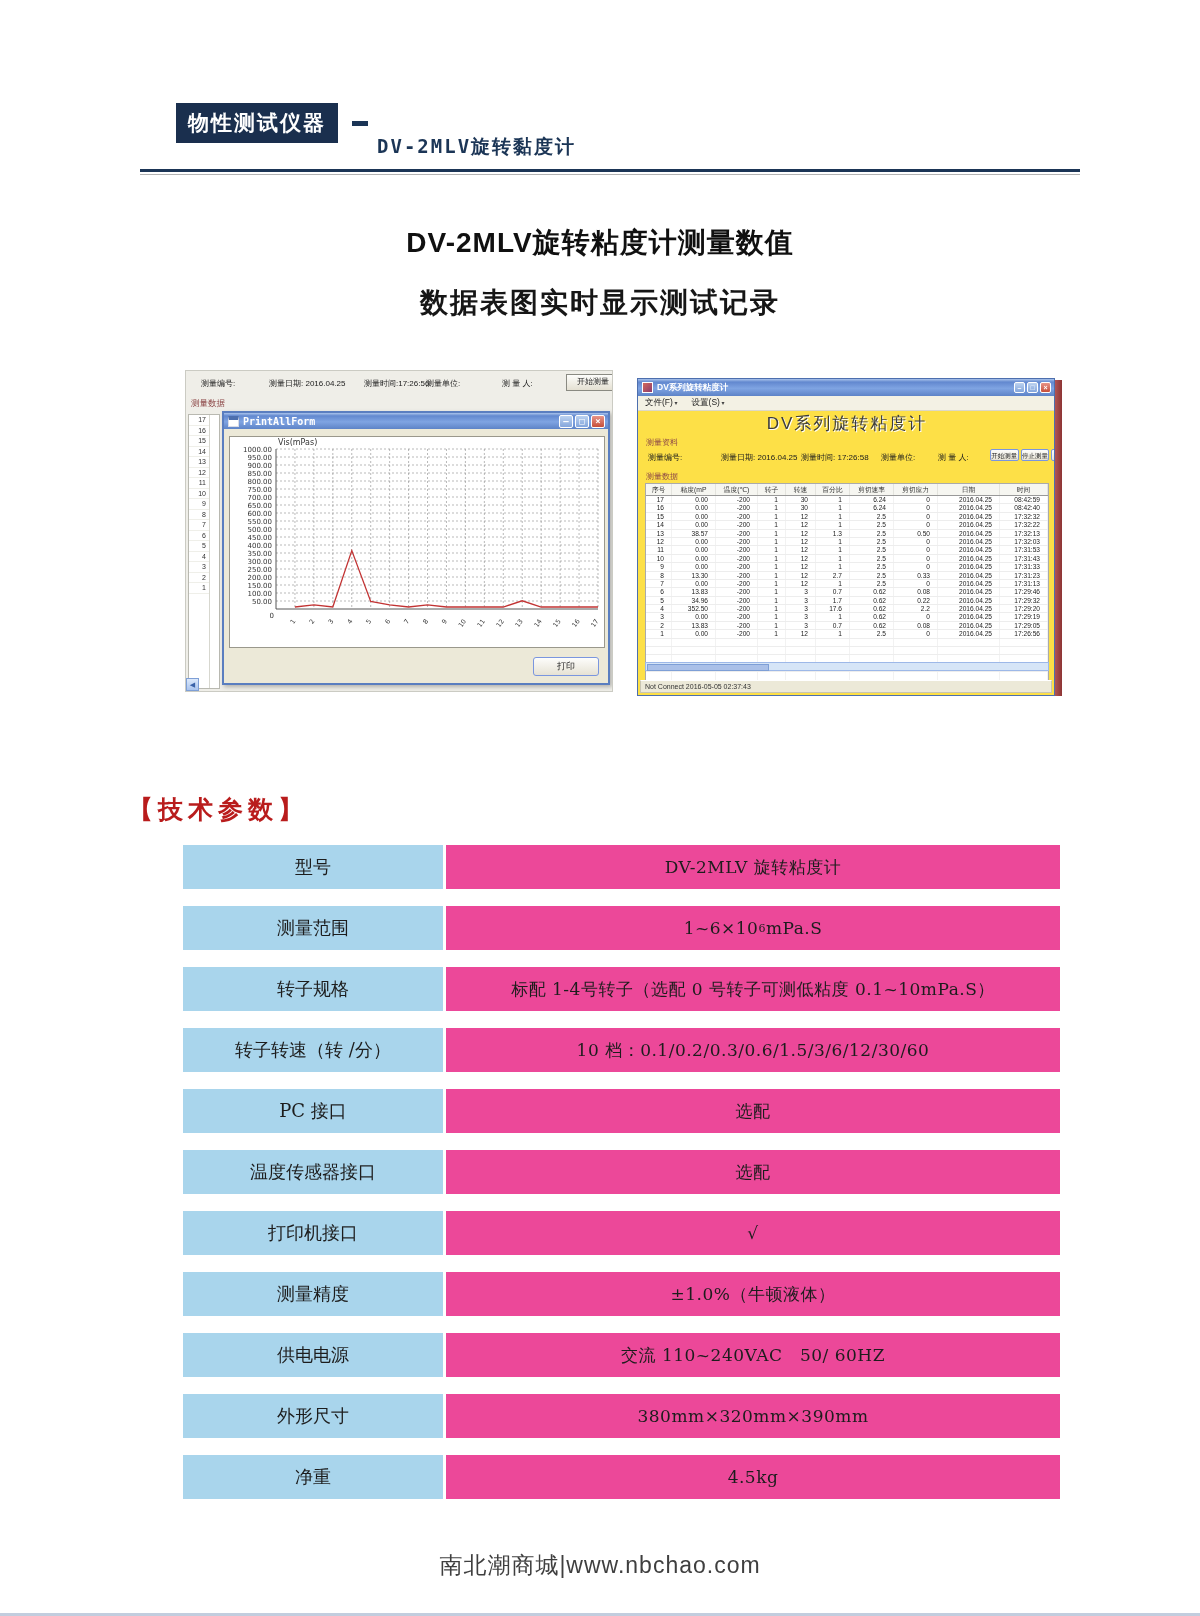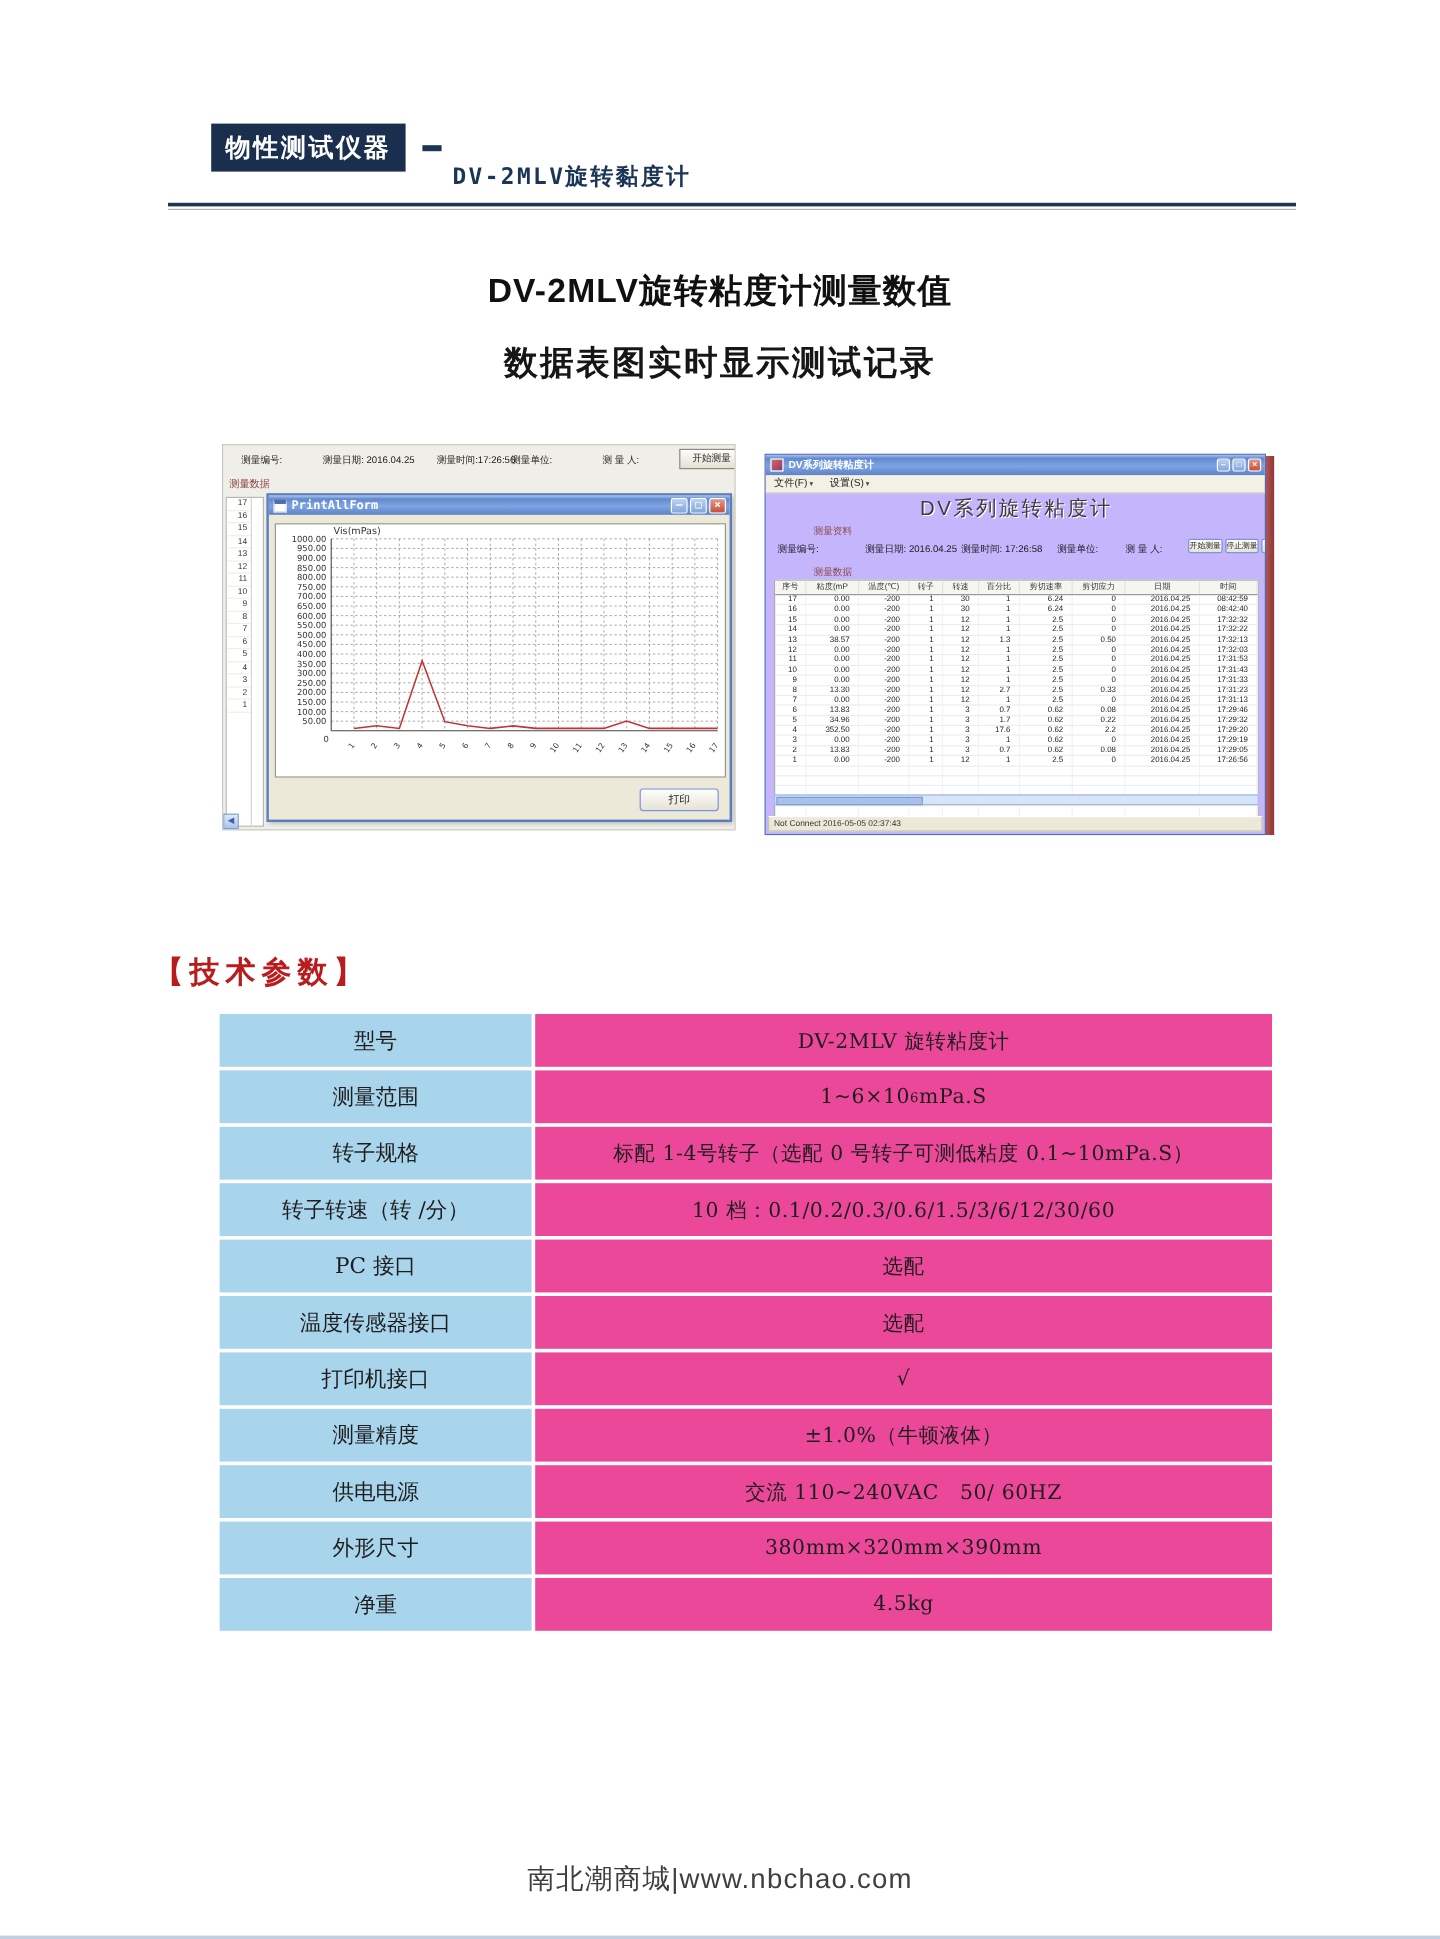--- a/index.html
+++ b/index.html
@@ -57,35 +57,35 @@
      box-sizing:border-box;border-top:4px solid #4d6fae;}
   .chart-box{position:absolute;left:5px;top:23px;width:376px;height:212px;background:#fff;
      border:1px solid #9a988c;box-sizing:border-box;}
   .print-row{position:absolute;left:0;right:0;bottom:0;height:30px;}
   .print-btn{position:absolute;right:9px;bottom:7px;width:64px;height:17px;border:1px solid #7a96df;
      border-radius:3px;background:linear-gradient(#fdfdfb,#e6e2d4);font-size:9px;line-height:16px;
      text-align:center;color:#222;}
 
   
   .shot-right{left:637px;top:378px;width:425px;height:318px;}
-  .rw-window{position:absolute;left:0;top:0;width:418px;height:318px;background:#c4b5fd;
+  .rw-window{position:absolute;left:0;top:0;width:418px;height:318px;background:#fde047;
      border:1px solid #4d6fae;box-sizing:border-box;overflow:hidden;}
   .rw-window .xp-titlebar{height:17px;font-size:8.5px;}
   .rw-window .xp-btn{width:11px;height:11px;font-size:7px;line-height:9px;}
   .app-icon{width:9px;height:9px;margin:0 4px;background:linear-gradient(135deg,#d46a5a,#8c3a6e);
      border:1px solid #fff;}
   .edge-strip{position:absolute;right:0;top:2px;bottom:0;width:7px;
      background:linear-gradient(90deg,#b05555,#8d3434);}
   .menubar{position:absolute;left:0;right:0;top:17px;height:14px;background:#f3f1e4;
      border-bottom:1px solid #dcd8c8;font-size:8.5px;color:#222;display:flex;align-items:center;gap:14px;
      padding-left:7px;}
   .menu-item::after{content:" ▾";font-size:6px;color:#444;}
   .rw-heading{position:absolute;left:0;top:33px;width:418px;text-align:center;font-size:17px;
      color:#3c3c3c;letter-spacing:2px;text-shadow:1px 1px 0 #fff;}
-  .grp-label{position:absolute;font-size:8px;color:#8c4646;margin-left:32px;}
+  .grp-label{position:absolute;font-size:8px;color:#8c4646;}
   .rw-field{position:absolute;top:73px;font-size:8px;color:#1c1c1c;white-space:nowrap;}
   .mini-btn{width:34px;height:12px;border:1px solid #7a96df;border-radius:2px;
      background:linear-gradient(#fdfdfb,#e6e2d4);font-size:6.5px;line-height:11px;text-align:center;
      color:#222;box-sizing:border-box;}
   .measure-buttons{position:absolute;left:352px;top:70px;display:flex;gap:2px;width:90px;}
   .rt-table{position:absolute;left:7px;top:104px;width:404px;background:#fff;border:1px solid #aaa;
      box-sizing:border-box;}
   .rt-head,.rt-row{display:grid;grid-template-columns:26px 44px 42px 28px 30px 34px 44px 44px 62px 1fr;}
   .rt-head{height:11px;background:#f6f6f1;border-bottom:1px solid #999;}
   .rt-head span{font-size:6.8px;line-height:11px;text-align:center;color:#333;
@@ -99,21 +99,21 @@
      border:1px solid #7e9fd6;}
   .statusbar{position:absolute;left:2px;right:2px;bottom:2px;height:13px;background:#ece9d8;
      border:1px solid #c9c5b2;border-top-color:#fff;font-size:7px;line-height:12px;color:#333;
      padding-left:4px;box-sizing:border-box;}
 
   
   .sec-heading{position:absolute;left:128px;top:793px;font-size:25px;font-weight:bold;
      color:#b91c1c;letter-spacing:5px;}
   .spec-table{position:absolute;left:183px;top:845px;width:877px;
      font-family:"DejaVu Serif","Liberation Serif",serif;}
-  .spec-row{display:flex;margin-bottom:3px;}
+  .spec-row{display:flex;margin-bottom:17px;}
   .spec-label{width:260px;background:#a9d5ec;margin-right:3px;height:44px;display:flex;
      align-items:center;justify-content:center;font-size:18px;color:#1d1d1d;}
   .spec-value{flex:1;background:#ec4899;height:44px;display:flex;align-items:center;
      justify-content:center;font-size:17px;color:#1d1d1d;letter-spacing:.5px;}
   .spec-value sup{font-size:11px;}
 
   
   .footer{position:absolute;left:0;top:1550px;width:100%;text-align:center;font-size:23px;
      color:#3f3f3f;letter-spacing:1px;}
   .bottom-edge{position:absolute;left:0;right:0;bottom:0;height:3px;background:#c2cdde;}

